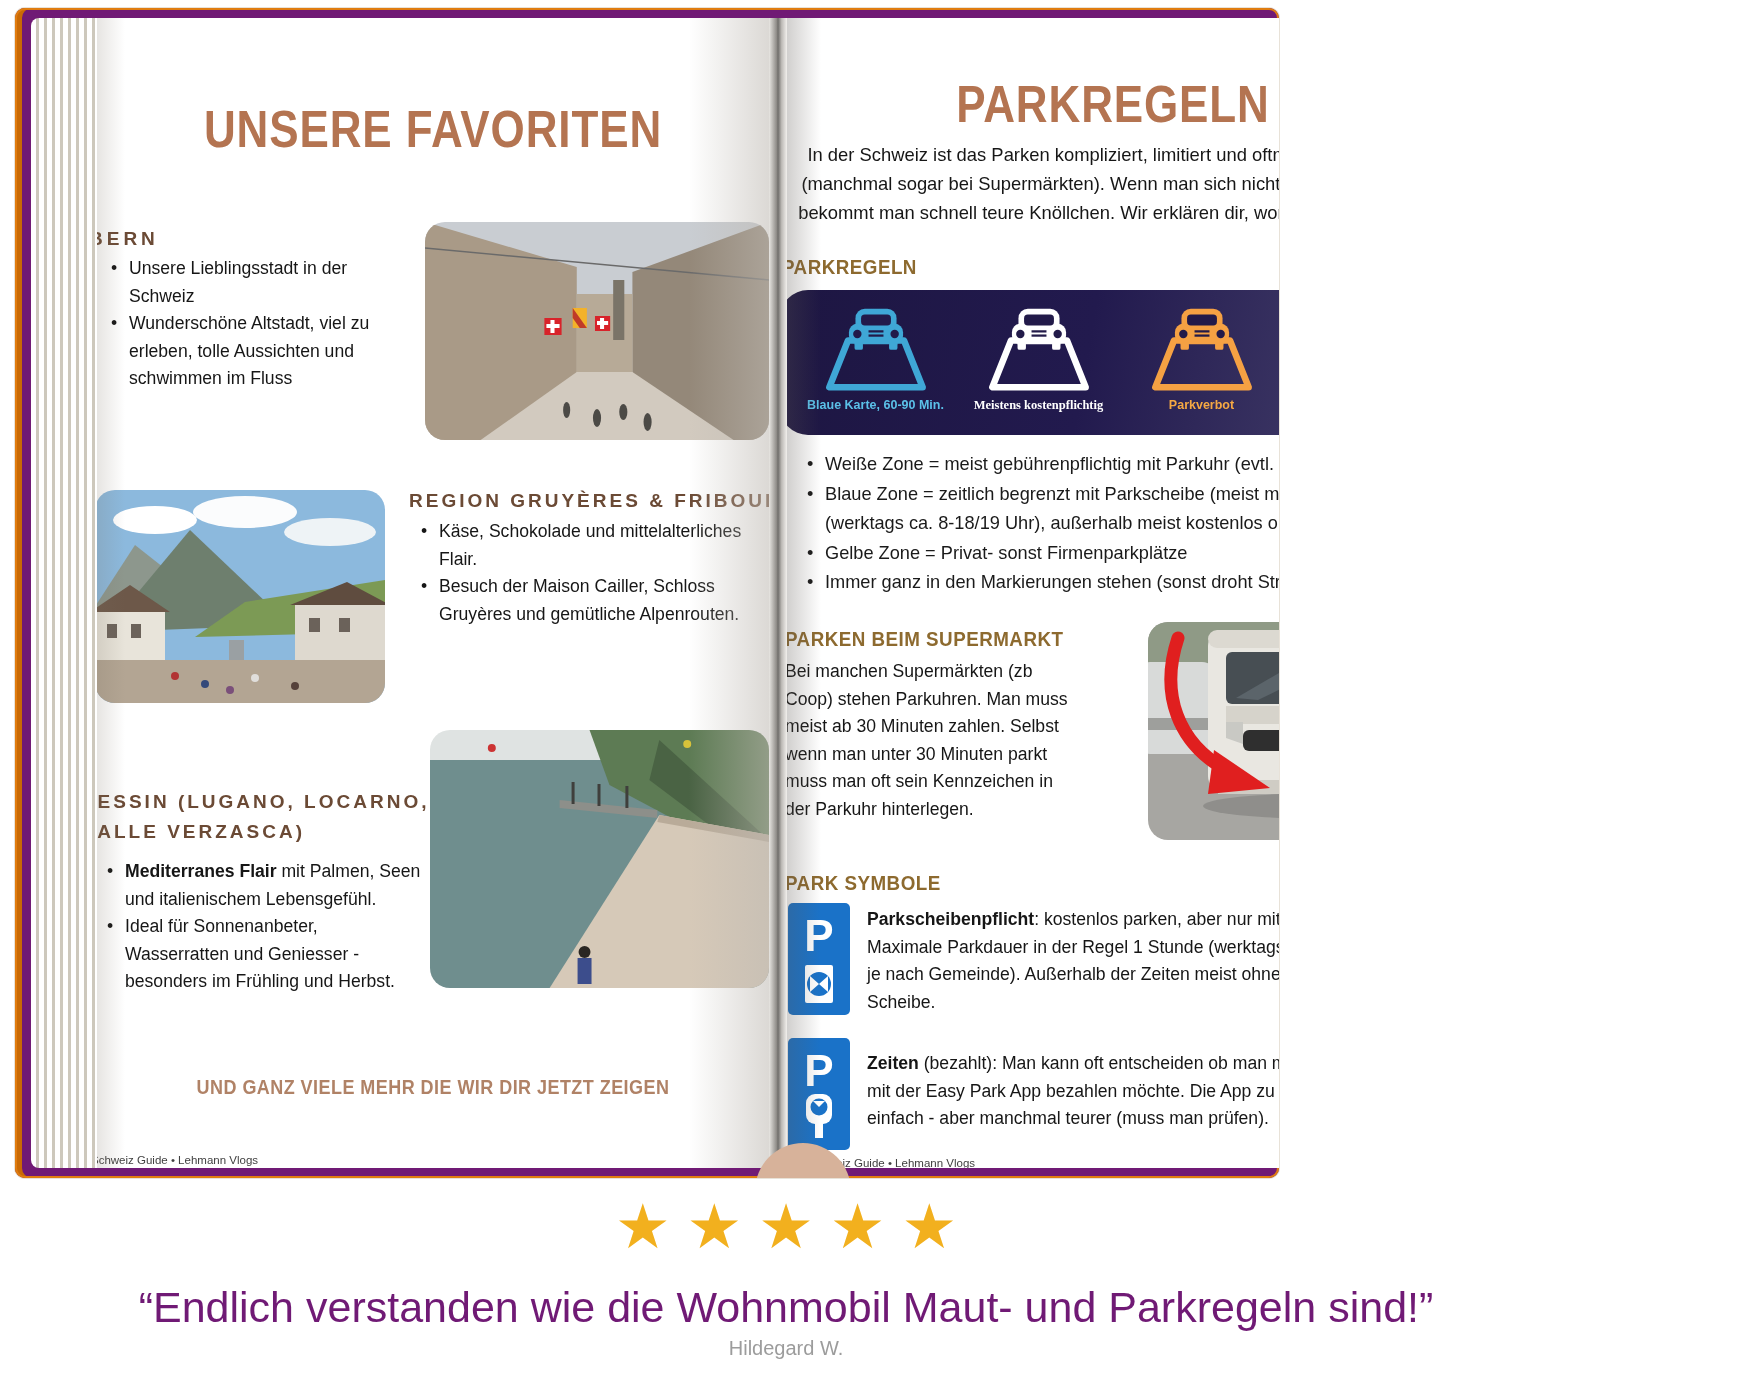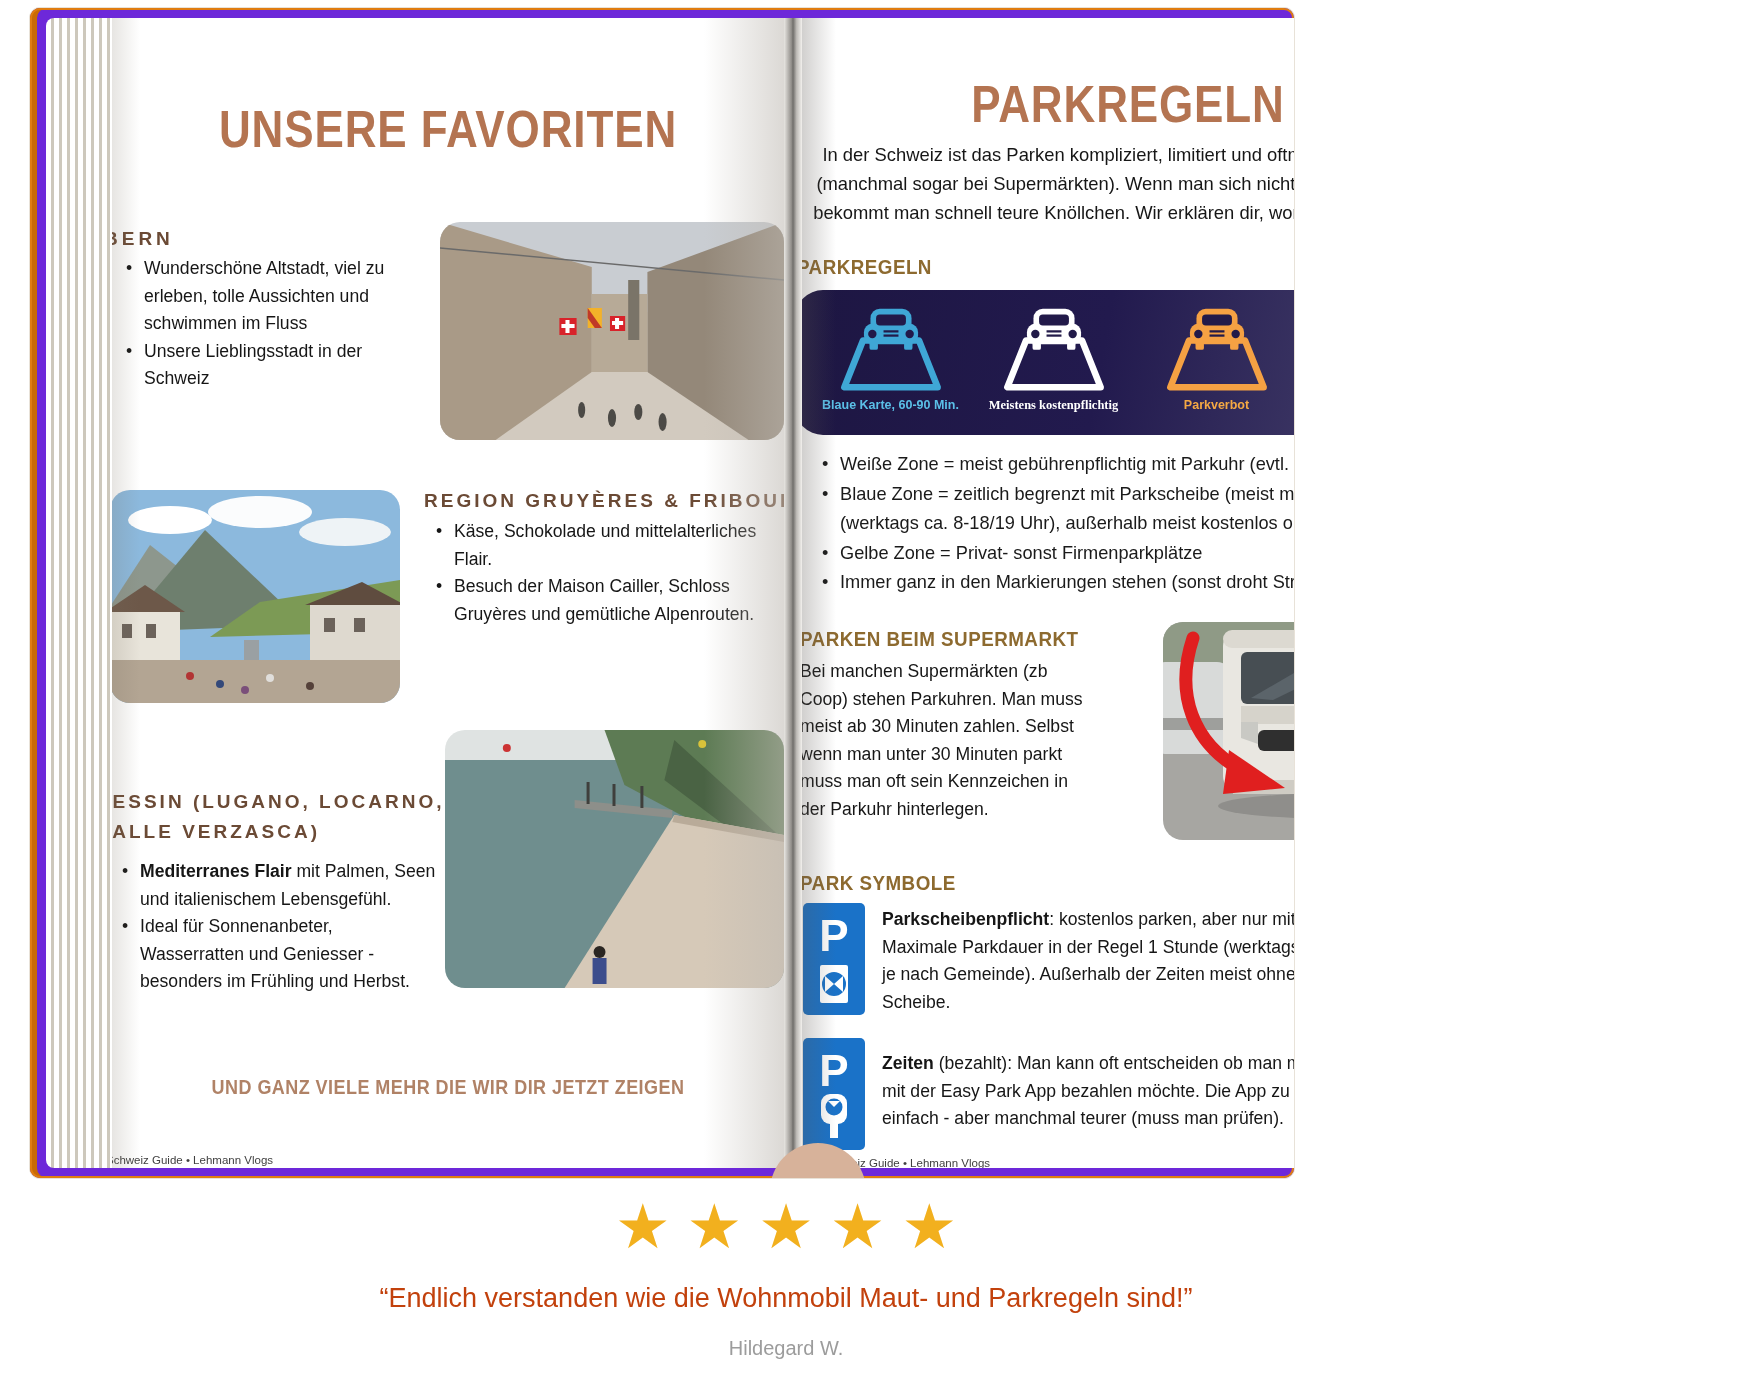--- a/index.html
+++ b/index.html
@@ -1,21 +1,21 @@
 <!DOCTYPE html>
 <html><head>
 <meta charset="utf-8">
 <style>
   html,body{margin:0;padding:0;background:#fff;}
   #canvas{position:relative;width:1738px;height:1390px;background:#fff;overflow:hidden;
           font-family:"Liberation Sans",sans-serif;color:#1a1a1a;}
   .abs{position:absolute;}
 
   
-  .book{position:absolute;left:30px;top:8px;width:1264px;height:1170px;background:#6d28d9;
+  .book{position:absolute;left:15px;top:8px;width:1264px;height:1170px;background:#701a75;
         border-radius:10px;overflow:hidden;
         box-shadow:inset 0 0 0 2px #e07c10, inset 7px 0 0 #c96a05, 0 0 0 1px #e8e2d8;}
   .stack-left{position:absolute;left:16px;top:10px;width:66px;height:1150px;border-radius:8px 0 0 8px;
         background:repeating-linear-gradient(to right,#ffffff 0 5px,#cdc8bc 5px 8px);}
   .stack-right{position:absolute;left:1424px;top:10px;width:42px;height:1150px;
         background:repeating-linear-gradient(to right,#ffffff 0 4px,#cdc8bc 4px 7px);}
   .page{position:absolute;top:10px;height:1150px;background:#fff;overflow:hidden;}
   .page-left{left:82px;width:672px;}
   .page-right{left:772px;width:652px;}
   .gutter{position:absolute;left:754px;top:10px;width:18px;height:1150px;
@@ -59,41 +59,41 @@
   .c-green{color:#7ddc95;}  .l-green{color:#8fe3a9;}
 
   .zline{position:relative;padding-left:22px;font-size:18.2px;line-height:29.5px;white-space:nowrap;}
   .zline.dot::before{content:"•";position:absolute;left:4px;}
 
   .sign-p{font:700 44px "Liberation Sans",sans-serif;fill:#ffffff;}
 
   
   .stars{display:flex;gap:16px;}
   .star{font-size:62px;line-height:62px;color:#f2b01e;}
-  .quote-t{font-size:27px;color:#c2410c;white-space:nowrap;}
+  .quote-t{font-size:43px;color:#701a75;white-space:nowrap;}
   .author-t{font-size:20px;color:#9c9c9c;white-space:nowrap;}
   .center-x{transform:translateX(-50%);}
 </style>
 </head>
 <body>
 
 <div id="canvas">
 
   <div class="book">
     <div class="stack-left"></div>
     <div class="stack-right"></div>
 
     <div class="page page-left">
 
       <div class="abs big-title" style="left:0;top:82px;">UNSERE FAVORITEN</div>
 
       <div class="abs sec-h" style="left:-8px;top:210px;">BERN</div>
       <div class="abs body-t" style="left:10px;top:237px;width:310px;">
+        <div class="b">Unsere Lieblingsstadt in der Schweiz</div>
         <div class="b">Wunderschöne Altstadt, viel zu erleben, tolle Aussichten und schwimmen im Fluss</div>
-        <div class="b">Unsere Lieblingsstadt in der Schweiz</div>
       </div>
 
       <div class="abs photo" style="left:328px;top:204px;width:344px;height:218px;">
         <svg viewBox="0 0 340 218" preserveAspectRatio="none">
           <rect x="0" y="0" width="340" height="218" fill="#c9cdd2"></rect>
           <rect x="0" y="90" width="340" height="128" fill="#cdc5ba"></rect>
           <polygon points="0,0 150,45 150,218 0,218" fill="#a99a87"></polygon>
           <polygon points="340,0 205,50 205,218 340,218" fill="#948879"></polygon>
           <rect x="150" y="72" width="55" height="80" fill="#b7aa97"></rect>
           <rect x="186" y="58" width="11" height="60" fill="#7a7468"></rect>

